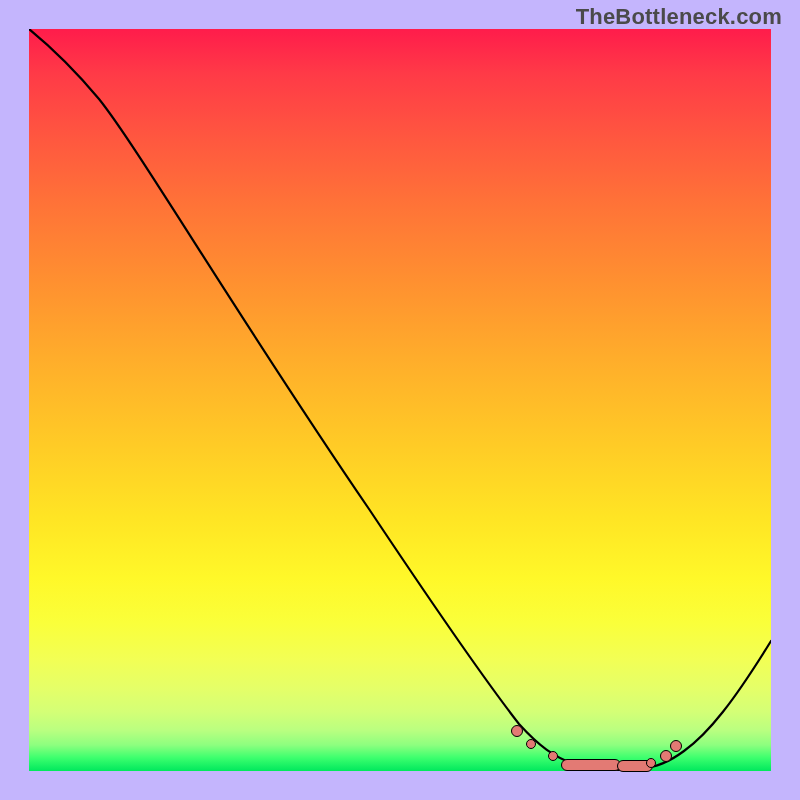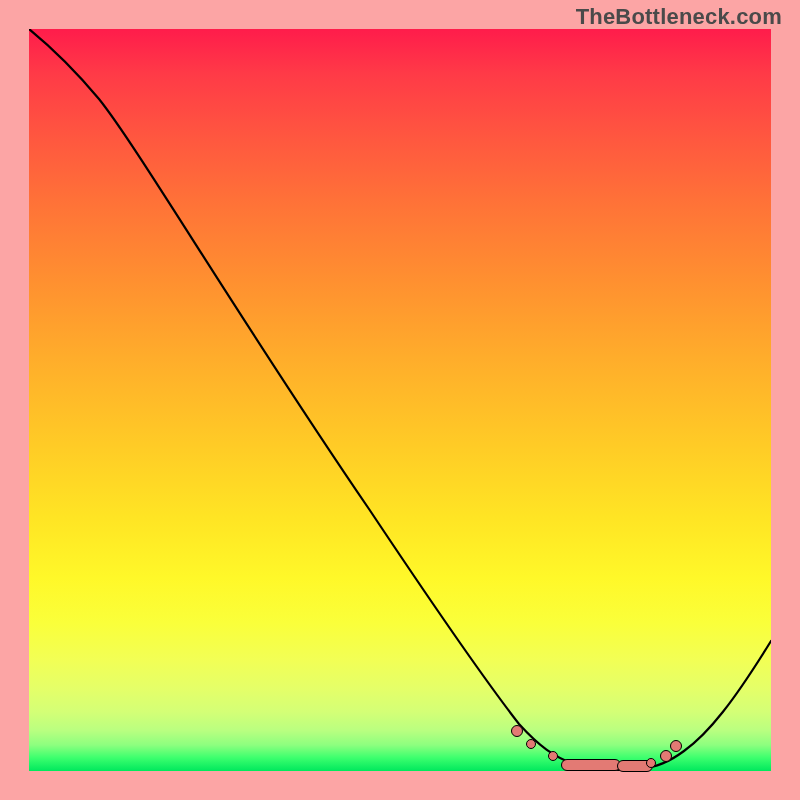--- a/index.html
+++ b/index.html
@@ -1,21 +1,21 @@
 <!DOCTYPE html>
 <html><head>
 <meta charset="utf-8">
 <style>
   * { margin: 0; padding: 0; box-sizing: border-box; }
   html, body { width: 800px; height: 800px; overflow: hidden; background: #000; }
   .frame {
     position: relative;
     width: 800px;
     height: 800px;
-    background: #fca5a5;
+    background: #c4b5fd;
   }
   .watermark {
     position: absolute;
     top: 4px;
     right: 18px;
     font-family: Arial, Helvetica, sans-serif;
     font-size: 22px;
     font-weight: 600;
     color: #4a4a4a;
     letter-spacing: 0.2px;

